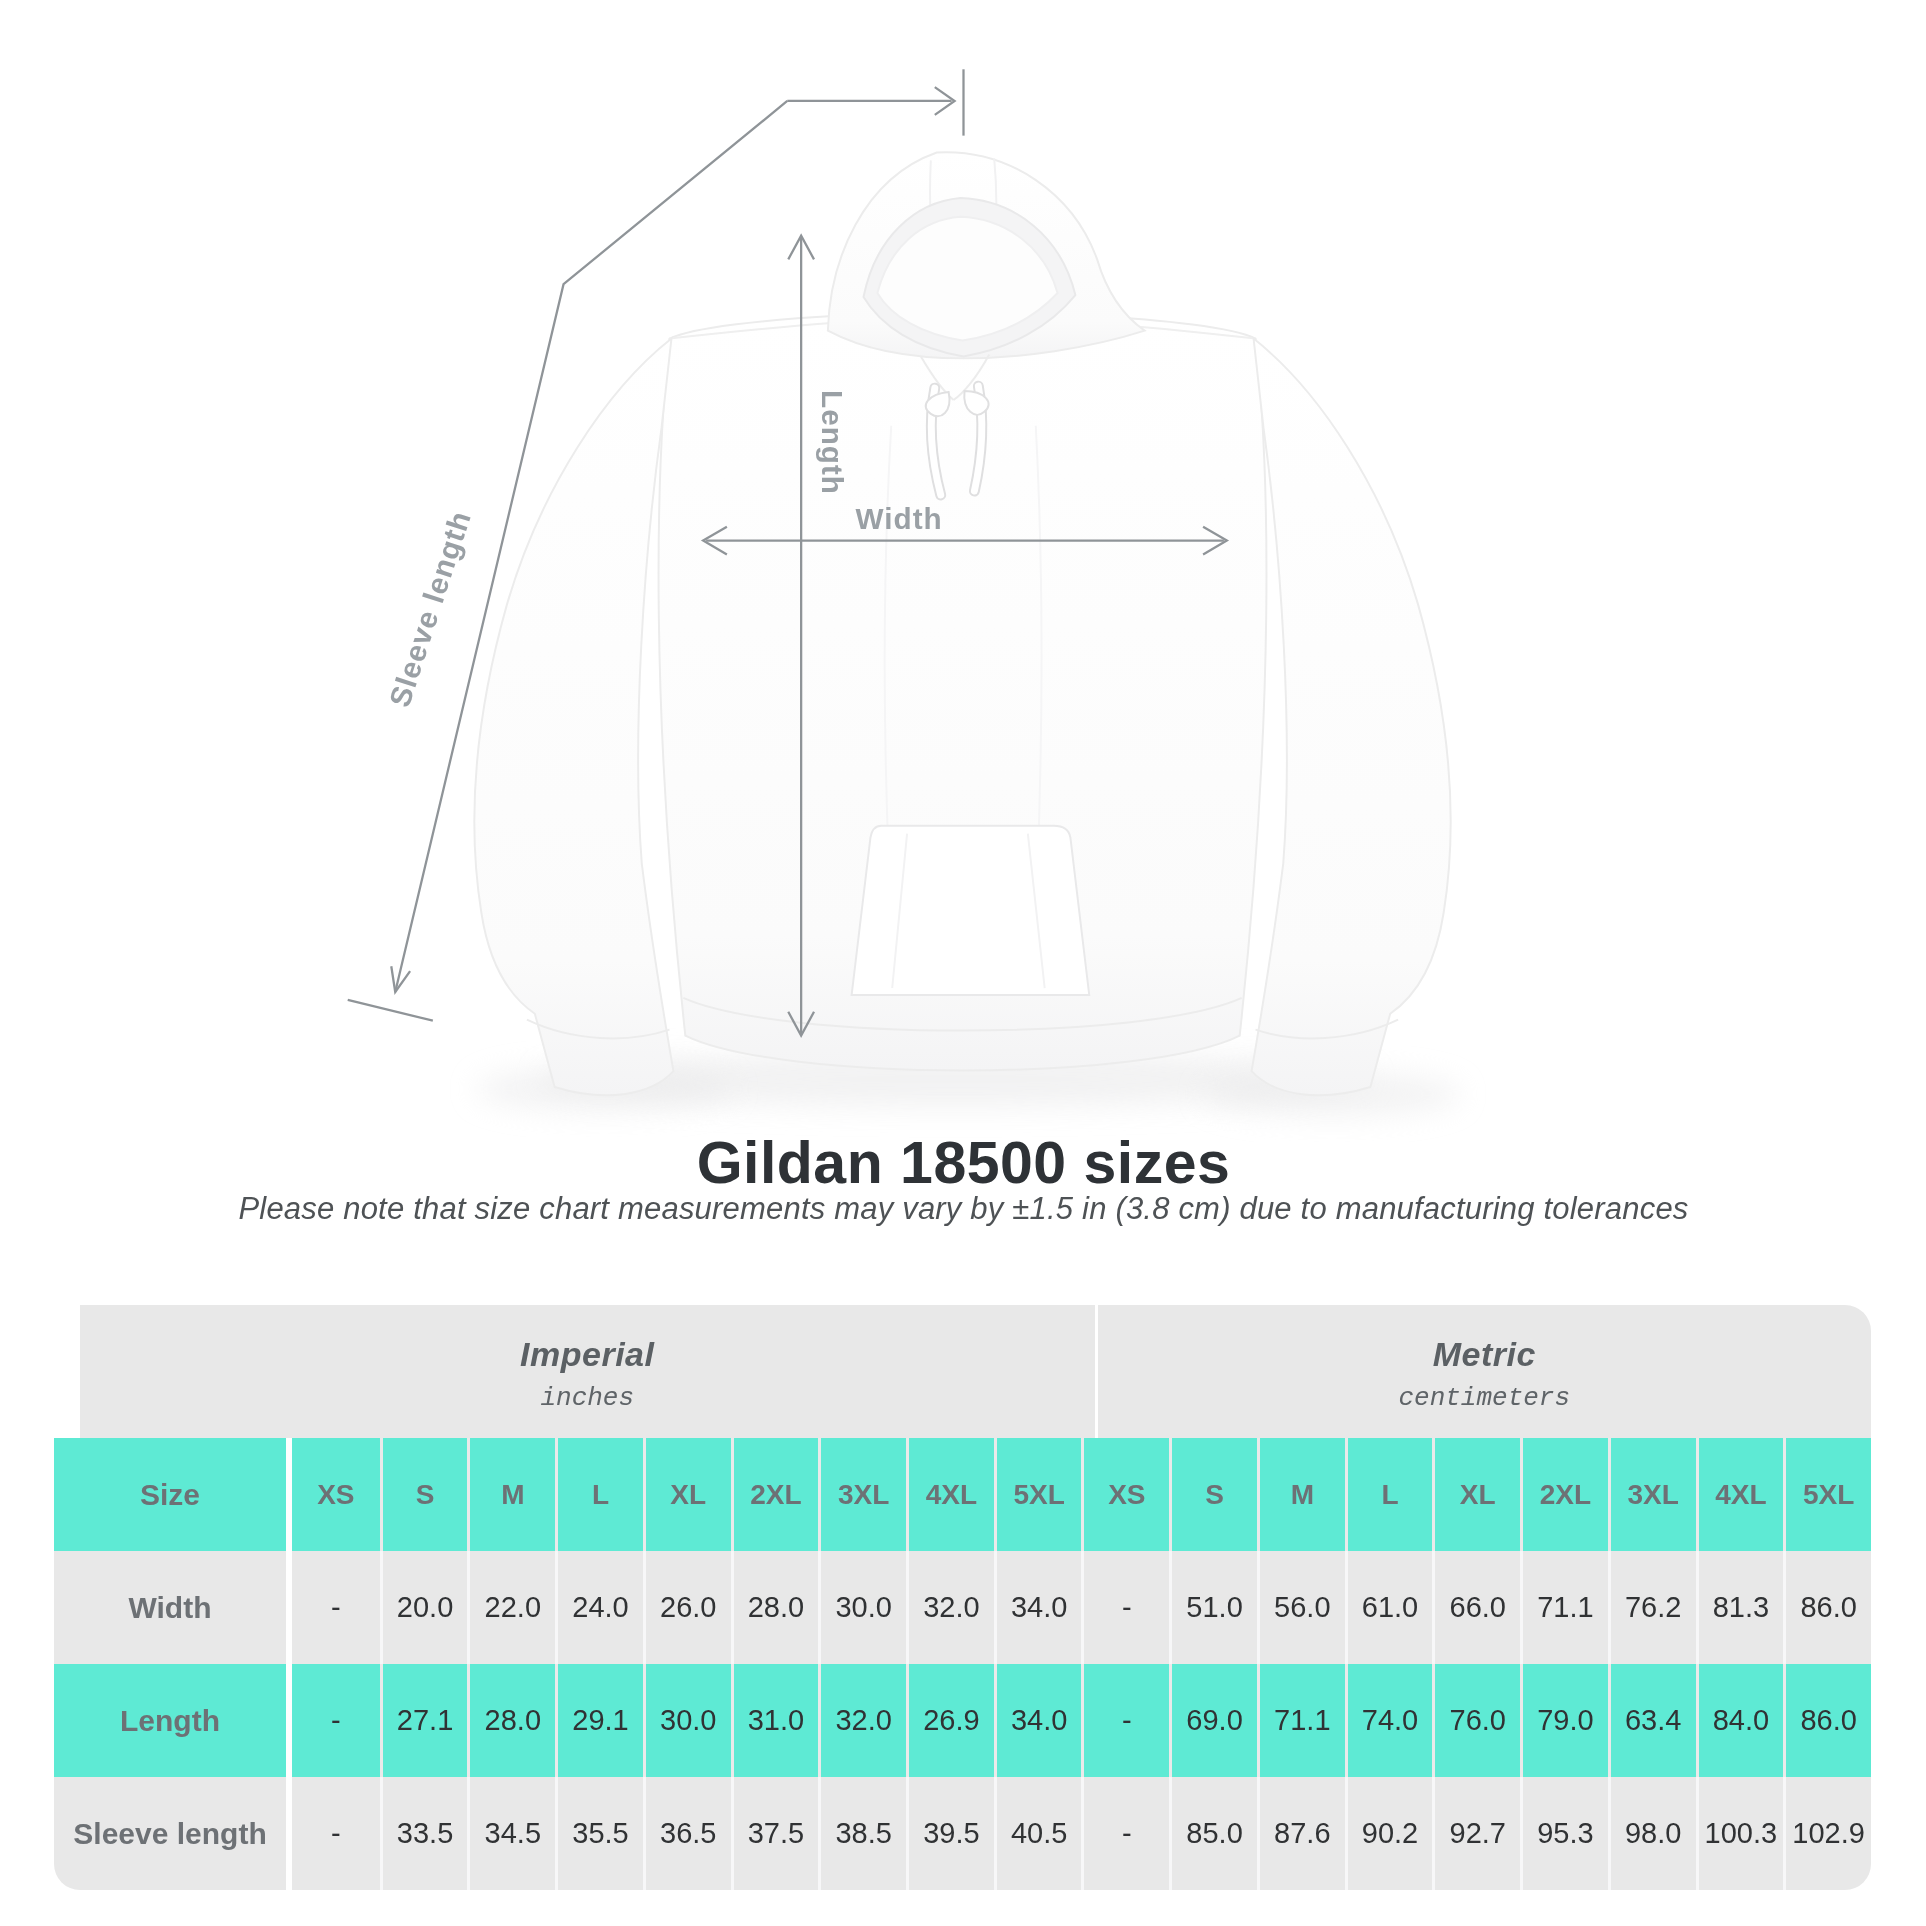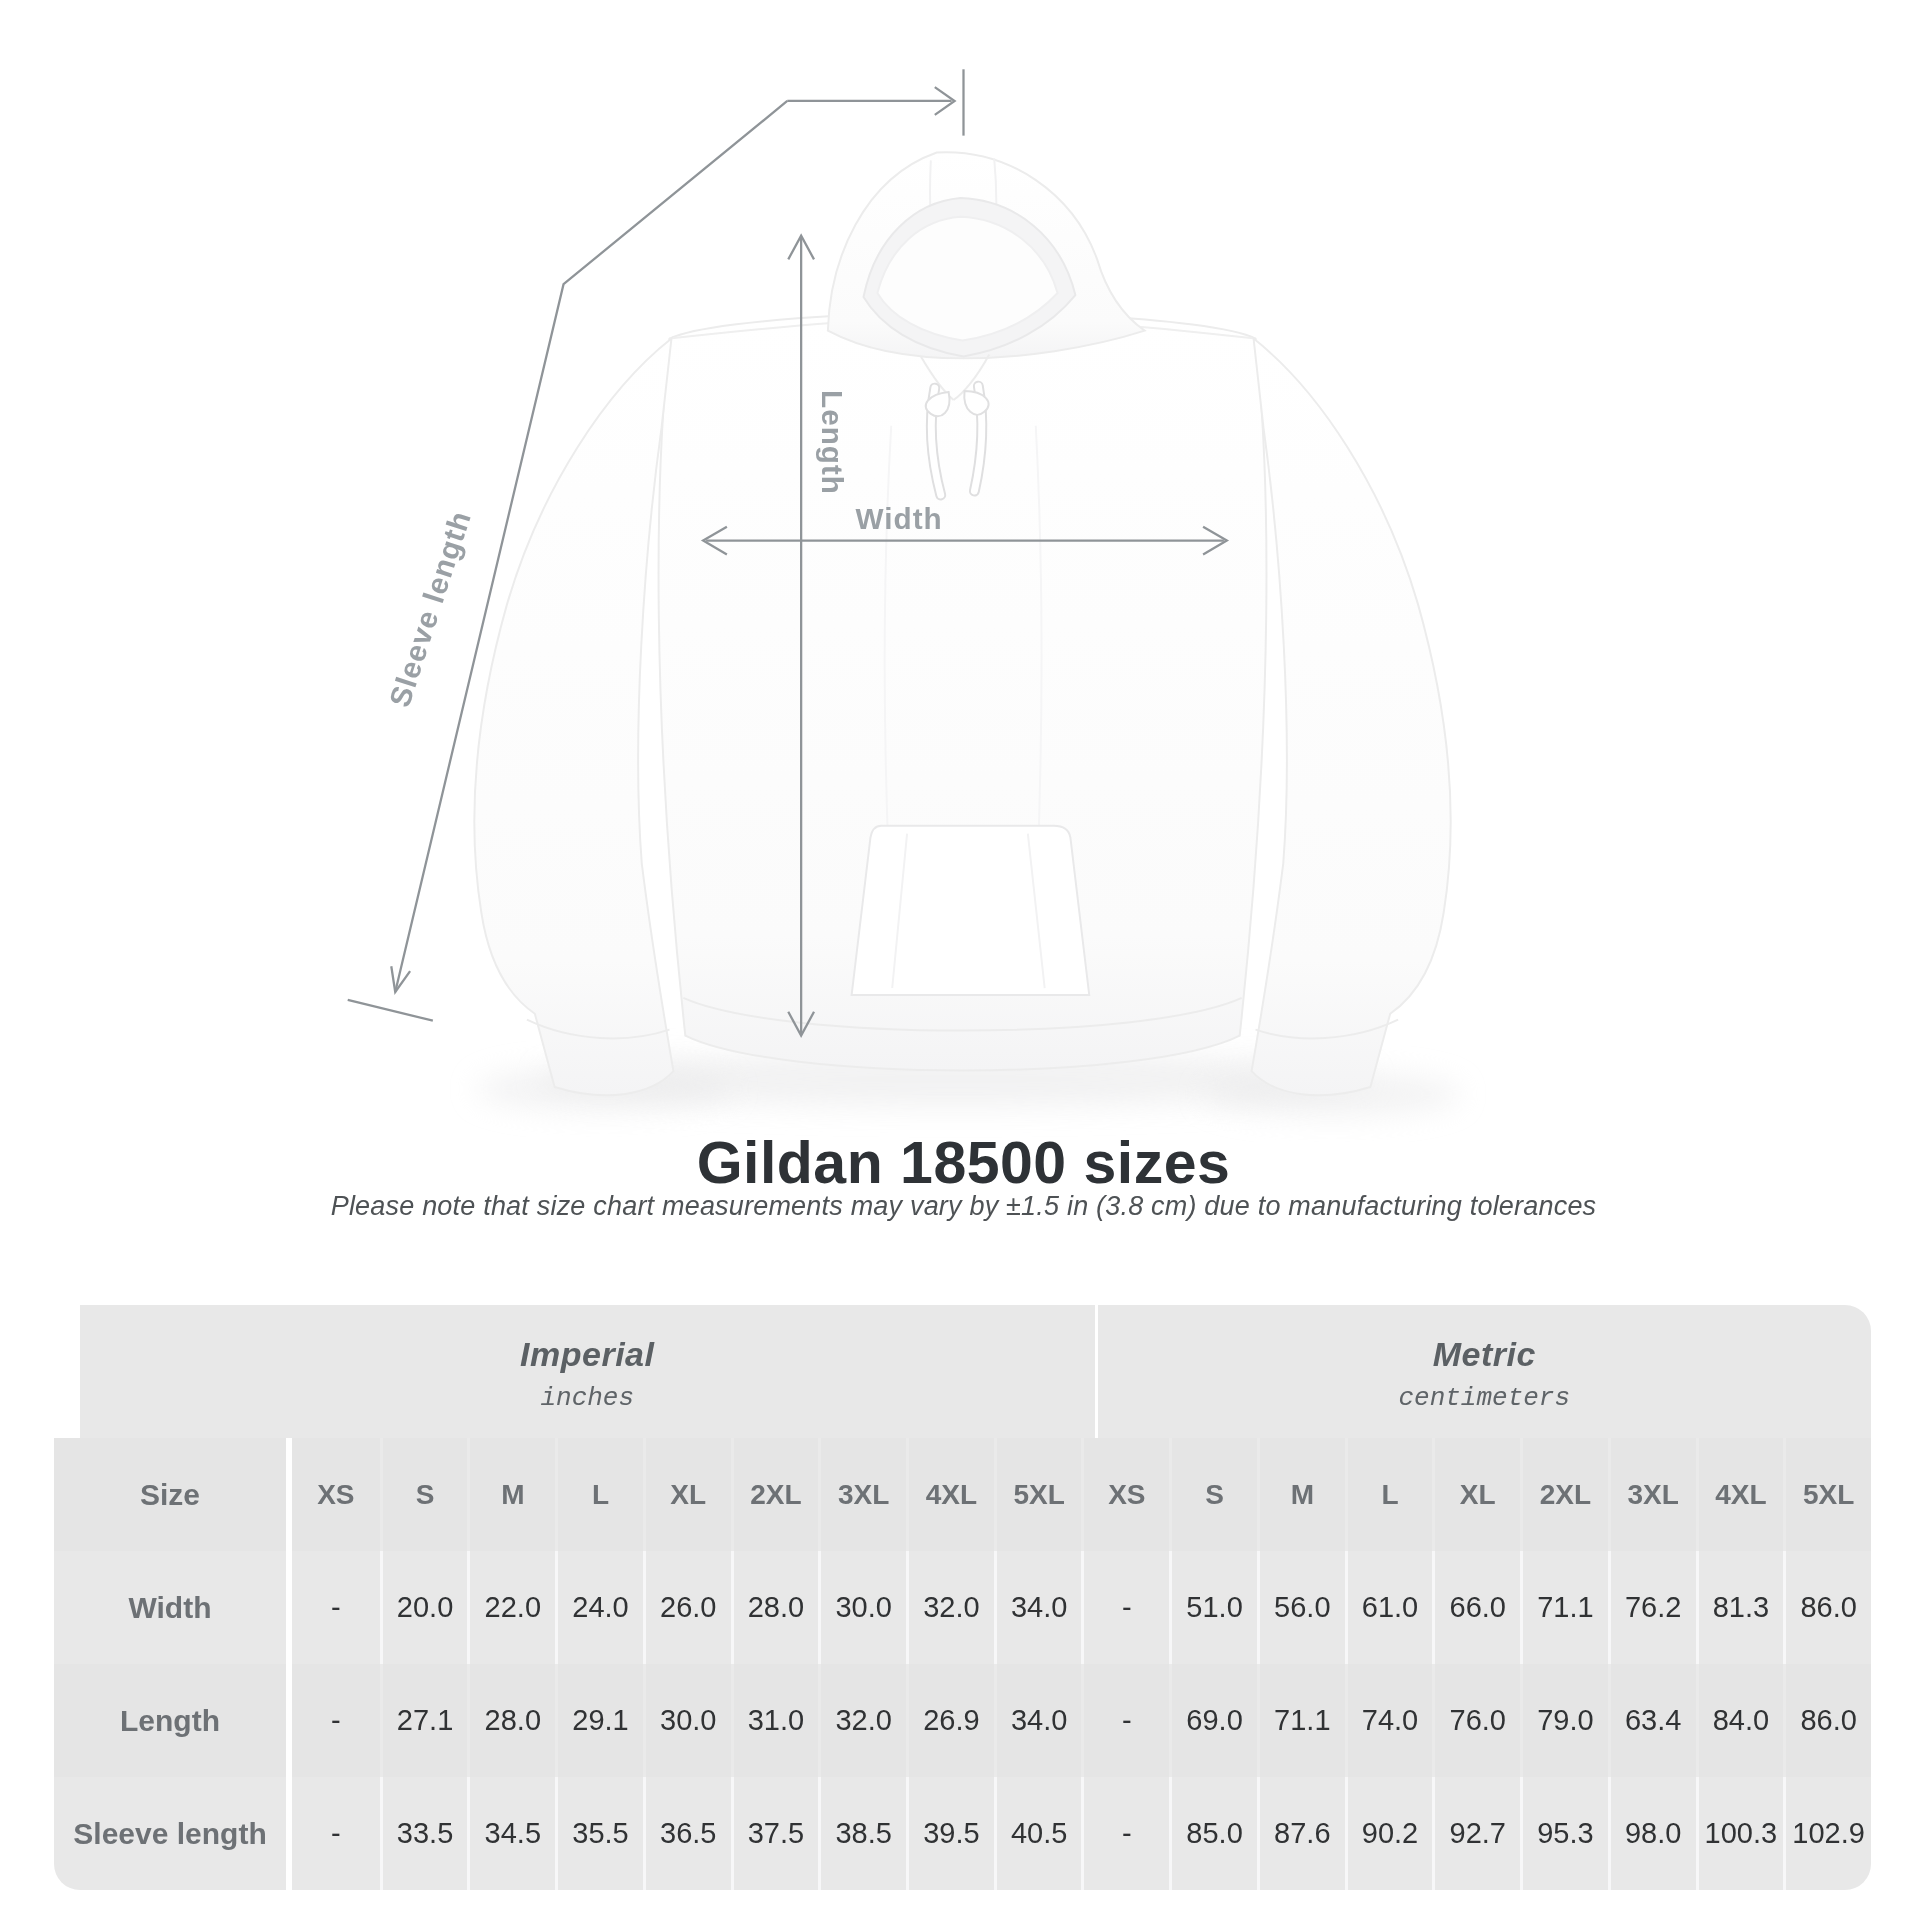--- a/index.html
+++ b/index.html
@@ -10,21 +10,21 @@
   
   .diagram{position:absolute;left:0;top:0;width:1927px;height:1287px;}
   .diagram svg{display:block;}
   
   .title{
     position:absolute;left:0;top:1129px;width:100%;text-align:center;
     font-size:59px;font-weight:bold;color:#2e3236;letter-spacing:0.5px;
   }
   .subtitle{
     position:absolute;left:0;top:1191px;width:100%;text-align:center;
-    font-size:27px;font-style:italic;color:#4e5255;letter-spacing:0.2px;
+    font-size:31px;font-style:italic;color:#4e5255;letter-spacing:0.2px;
   }
   
   .size-table{
     position:absolute;left:54px;top:1305px;width:1817px;
     border-radius:26px;overflow:hidden;background:#ffffff;
   }
   .t-grid{display:grid;grid-template-columns:232px 6px repeat(18,1fr);}
   .unit-band{height:133px;padding-left:26px;}
   .unit-block{
     background:#e8e8e8;display:flex;flex-direction:column;align-items:center;justify-content:center;
@@ -38,21 +38,21 @@
   .cell{
     display:flex;align-items:center;justify-content:center;
     font-size:29px;color:#303234;
   }
   .lab{font-weight:bold;color:#6d7175;font-size:30px;}
   .head{font-weight:bold;color:#6d7175;font-size:28px;}
   .gapcol{background:transparent;}
   .t-row .val, .t-row .head{border-left:3px solid transparent;}
   .t-row .first{border-left:none;}
   .row-white .val,.row-white .head{border-left-color:#eaeaea;}
-  .row-white .cell{background:#e5e5e5;}
+  .row-white .cell{background:#5eead4;}
   .row-gray .cell{background:#e8e8e8;}
   .row-gray .val{border-left-color:#f7f7f8;}
 </style>
 </head>
 <body>
 
 <div class="page">
 
   <div class="diagram">
     <svg width="1927" height="1287" viewBox="0 0 1946 1300" xmlns="http://www.w3.org/2000/svg">

